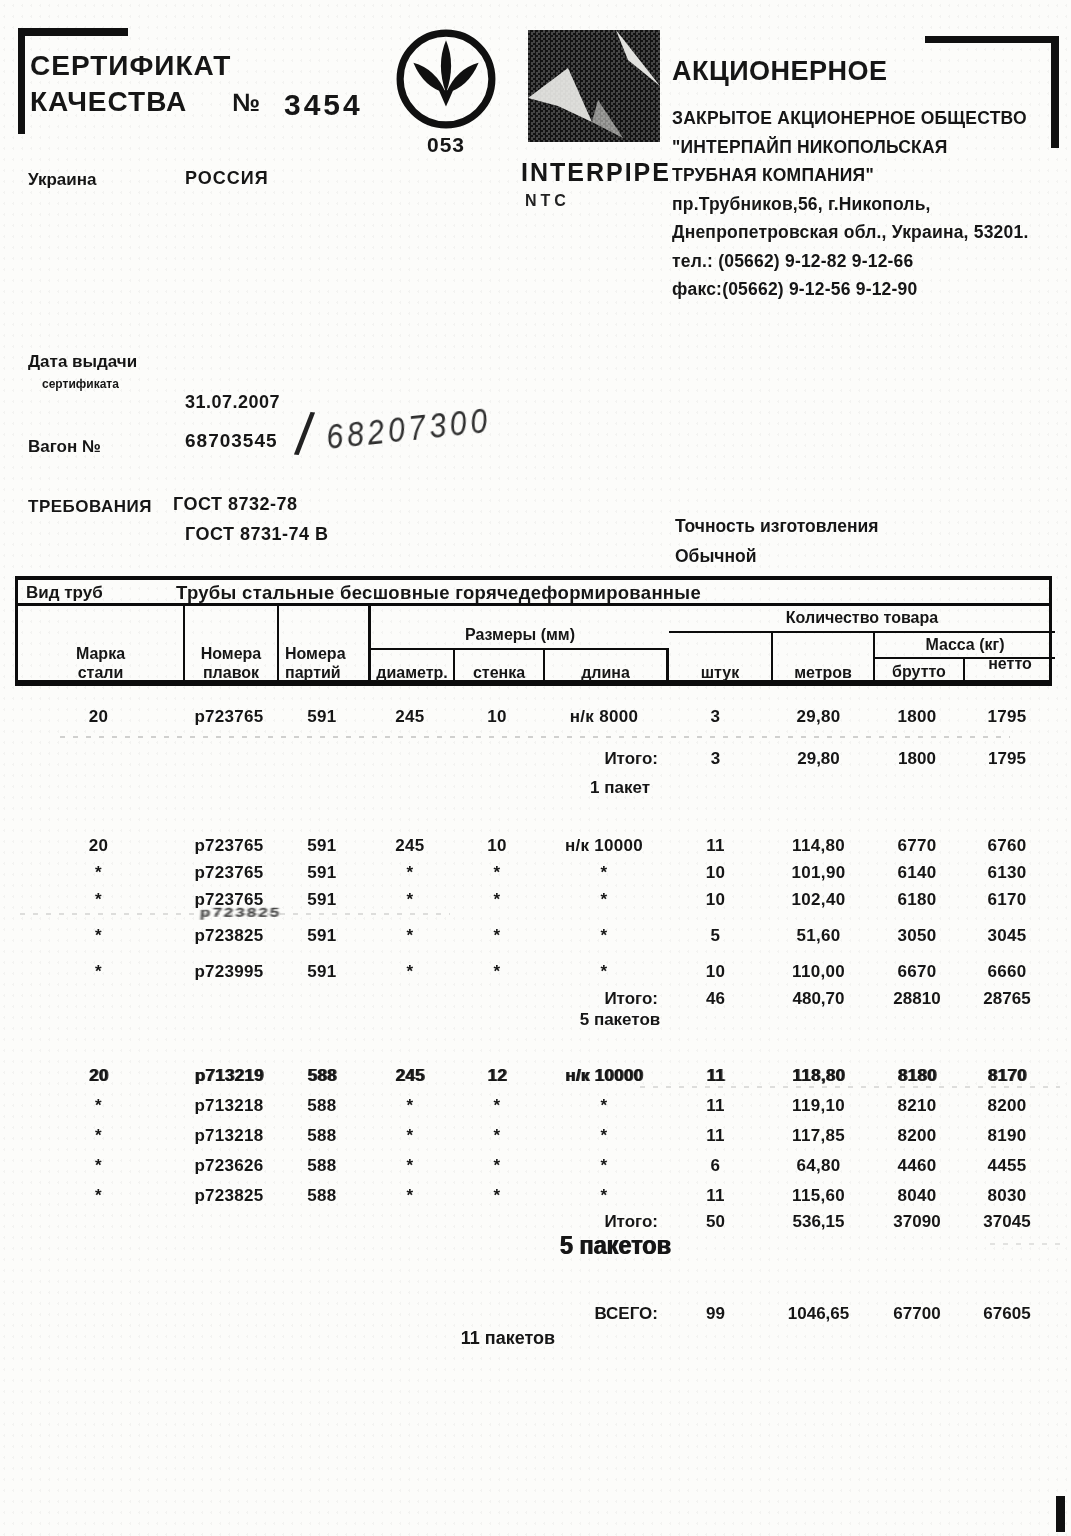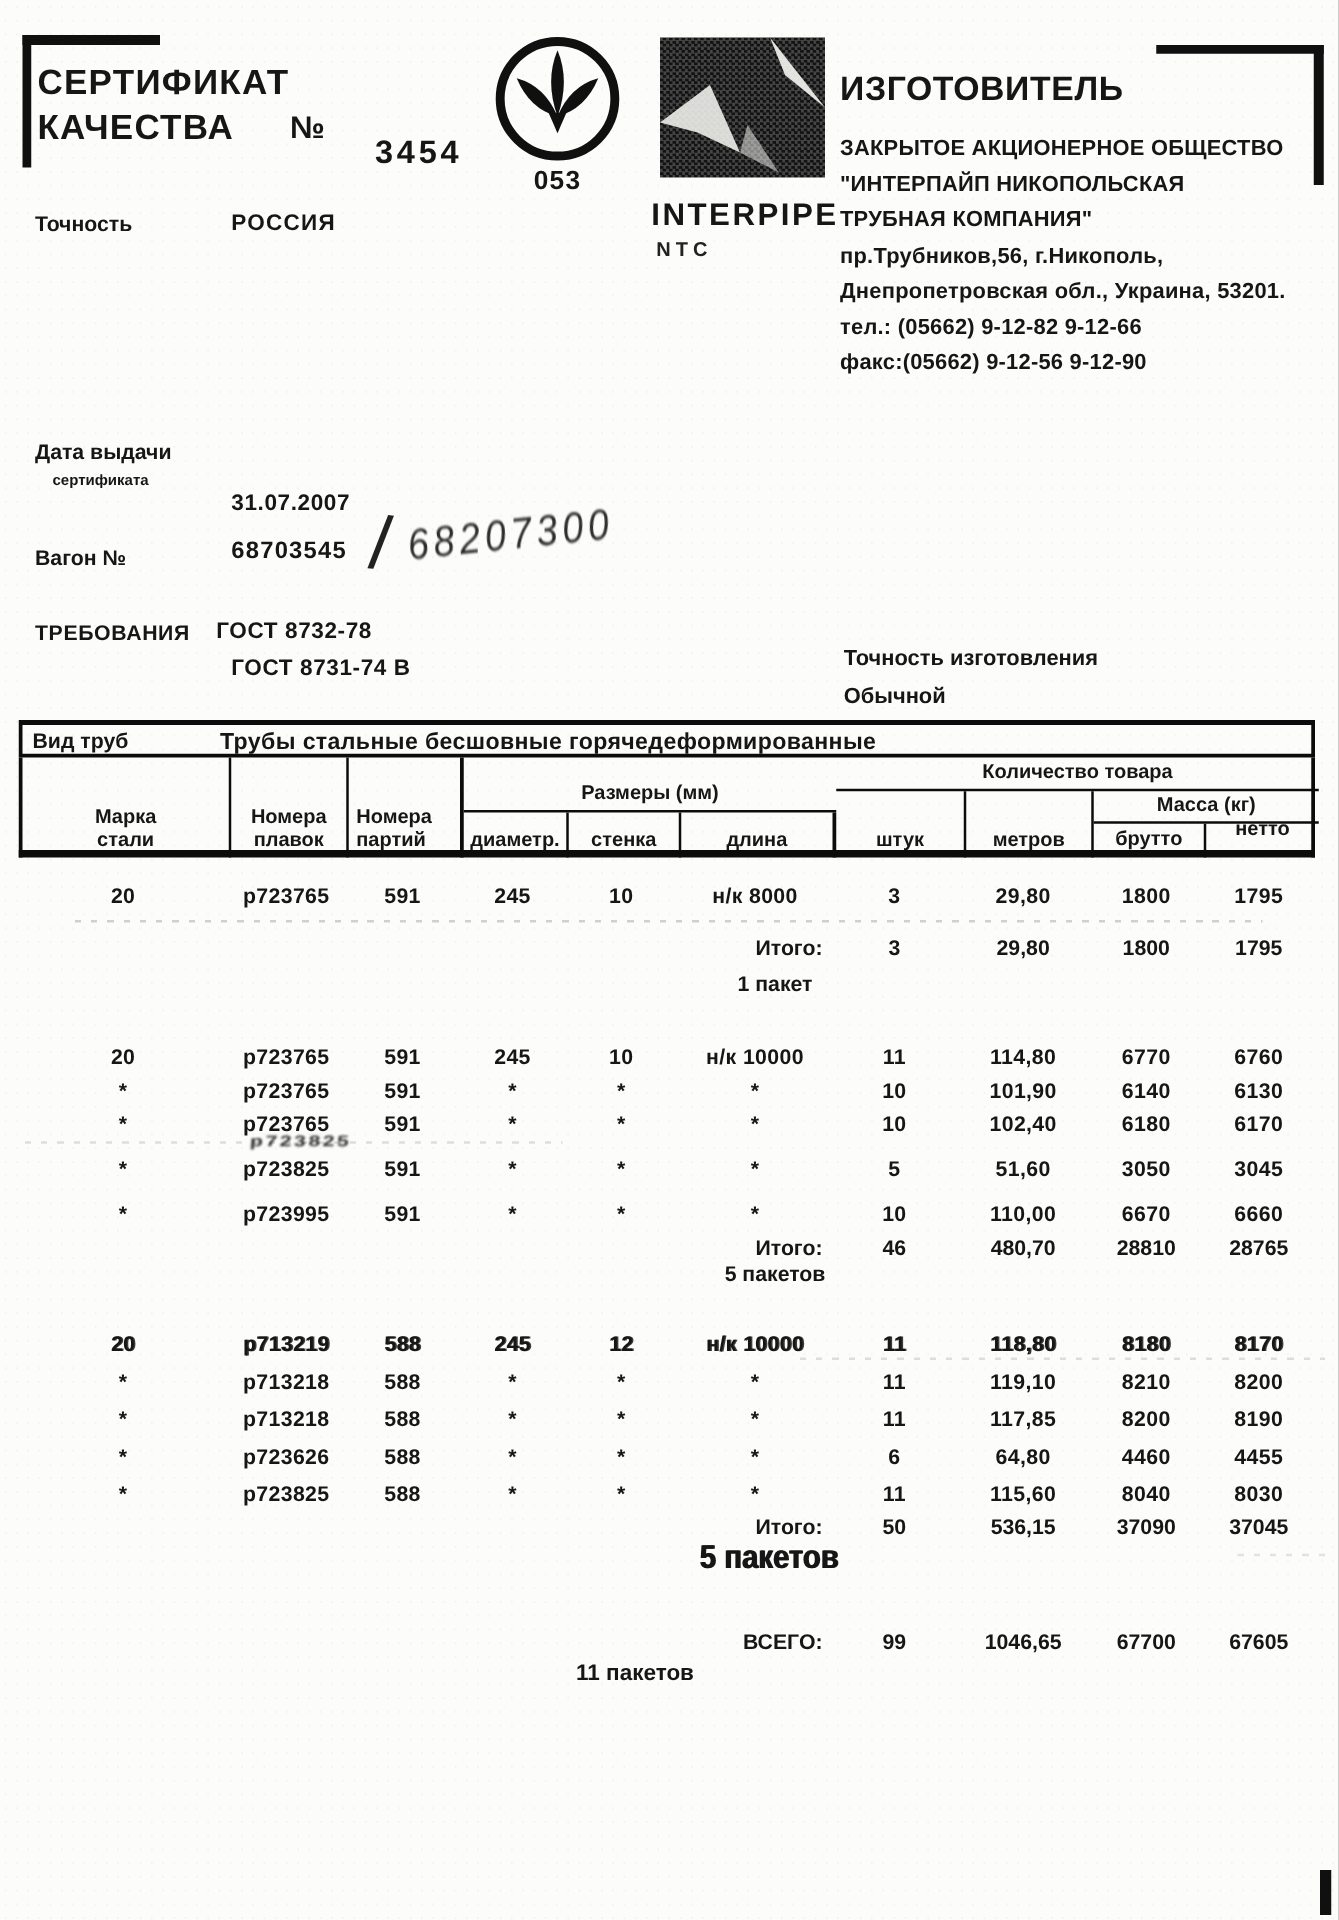--- a/index.html
+++ b/index.html
@@ -46,21 +46,21 @@
 <body>
 
 <div class="page">
 
   <div class="bar" style="left:18px;top:28px;width:110px;height:8px;"></div>
   <div class="bar" style="left:18px;top:28px;width:7px;height:106px;"></div>
 
   <div class="abs xb" style="left:30px;top:50px;font-size:28px;letter-spacing:1px;">СЕРТИФИКАТ</div>
   <div class="abs xb" style="left:30px;top:86px;font-size:28px;letter-spacing:1px;">КАЧЕСТВА</div>
   <div class="abs xb" style="left:232px;top:88px;font-size:25px;">№</div>
-  <div class="abs xb" style="left:300px;top:88px;font-size:26px;letter-spacing:3px;margin-top:18px;">3454</div>
+  <div class="abs xb" style="left:284px;top:88px;font-size:30px;letter-spacing:3px;">3454</div>
 
   <div class="abs" style="left:393px;top:26px;width:106px;height:106px;">
     <svg width="106" height="106" viewBox="0 0 104 104">
       <circle cx="52" cy="52" r="45" fill="none" stroke="#101010" stroke-width="7"></circle>
       <path d="M52 14 Q62 38 52 66 Q42 38 52 14 Z" fill="#101010"></path>
       <path d="M20 36 Q42 42 52 66 Q30 60 20 36 Z" fill="#101010"></path>
       <path d="M84 36 Q62 42 52 66 Q74 60 84 36 Z" fill="#101010"></path>
       <path d="M45 63 L59 63 L52 79 Z" fill="#101010"></path>
     </svg>
   </div>
@@ -72,32 +72,32 @@
       <polygon points="0,68 40,38 64,92 30,76" fill="#f2f2ef" opacity="0.88"></polygon>
       <polygon points="64,92 95,108 70,70" fill="#e8e8e4" opacity="0.55"></polygon>
     </svg>
   </div>
   <div class="abs xb" style="left:521px;top:158px;font-size:25px;letter-spacing:2px;">INTERPIPE</div>
   <div class="abs b" style="left:525px;top:192px;font-size:16px;letter-spacing:4px;color:#222;">NTC</div>
 
   <div class="bar" style="left:925px;top:36px;width:134px;height:7px;"></div>
   <div class="bar" style="left:1051px;top:36px;width:8px;height:112px;"></div>
 
-  <div class="abs xb" style="left:672px;top:56px;font-size:27px;letter-spacing:.5px;">ИЗГОТОВИТЕЛЬ</div>
+  <div class="abs xb" style="left:672px;top:56px;font-size:27px;letter-spacing:.5px;">АКЦИОНЕРНОЕ</div>
   <div class="abs" style="left:672px;top:104px;width:390px;">
     <div class="mfr-line">ЗАКРЫТОЕ АКЦИОНЕРНОЕ ОБЩЕСТВО</div>
     <div class="mfr-line">"ИНТЕРПАЙП НИКОПОЛЬСКАЯ</div>
     <div class="mfr-line">ТРУБНАЯ КОМПАНИЯ"</div>
     <div class="mfr-line">пр.Трубников,56, г.Никополь,</div>
     <div class="mfr-line">Днепропетровская обл., Украина, 53201.</div>
     <div class="mfr-line" style="filter:blur(.4px);">тел.: (05662) 9-12-82   9-12-66</div>
     <div class="mfr-line">факс:(05662) 9-12-56   9-12-90</div>
   </div>
 
-  <div class="abs b" style="left:28px;top:170px;font-size:17px;">Точность</div>
+  <div class="abs b" style="left:28px;top:170px;font-size:17px;">Украина</div>
   <div class="abs xb" style="left:185px;top:168px;font-size:18px;letter-spacing:1px;">РОССИЯ</div>
 
   <div class="abs b" style="left:28px;top:352px;font-size:17px;">Дата выдачи</div>
   <div class="abs b" style="left:42px;top:377px;font-size:12px;">сертификата</div>
   <div class="abs xb" style="left:185px;top:392px;font-size:18px;letter-spacing:.5px;">31.07.2007</div>
 
   <div class="abs b" style="left:28px;top:437px;font-size:17px;text-align:center;">Вагон №</div>
   <div class="abs xb" style="left:185px;top:430px;font-size:19px;letter-spacing:1px;">68703545</div>
   <div class="abs" style="left:296px;top:400px;font-size:60px;font-weight:400;transform:rotate(6deg);color:#222;">/</div>
   <div class="abs hand" style="left:326px;top:412px;">68207300</div>

